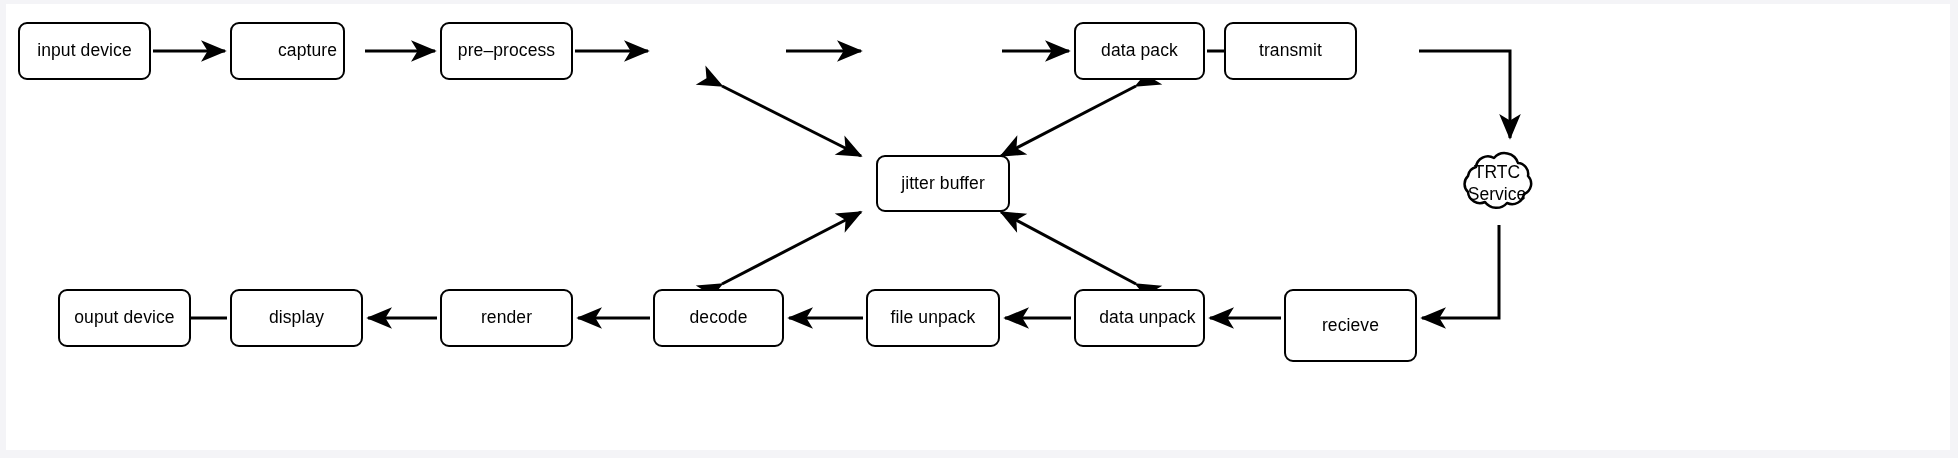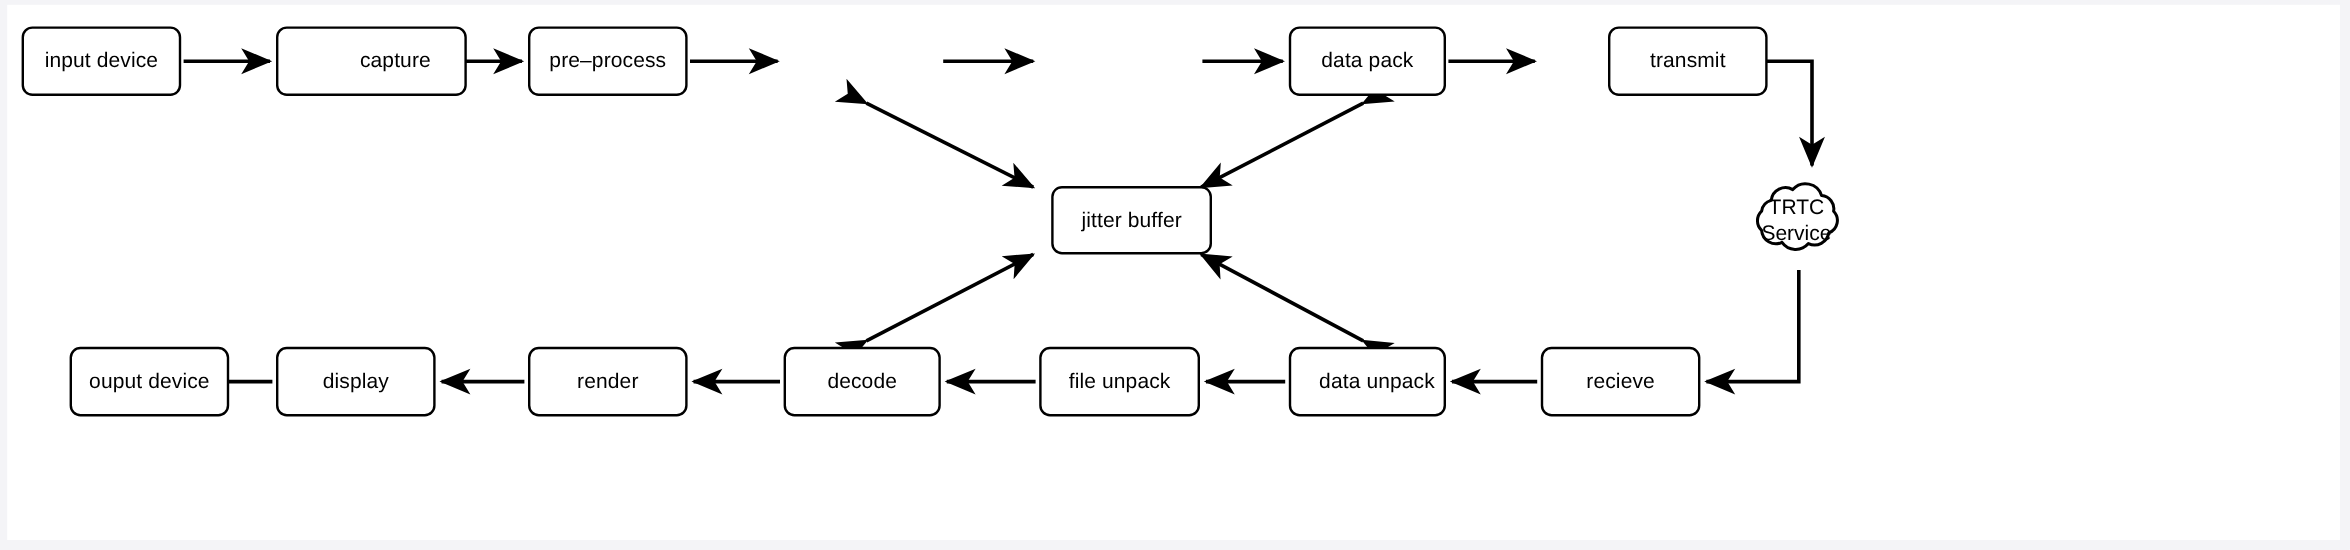--- a/index.html
+++ b/index.html
@@ -115,30 +115,30 @@
       <line x1="722" y1="86" x2="861" y2="156"></line>
       <line x1="1136" y1="86" x2="1001" y2="156"></line>
       <line x1="722" y1="284" x2="861" y2="212"></line>
       <line x1="1136" y1="284" x2="1001" y2="212"></line>
     </g>
   </svg>
 
   <div class="node" style="left:18px;top:22px;width:133px;height:58px;">
     <span class="node-label">input device</span>
   </div>
-  <div class="node" style="left:230px;top:22px;width:159px;height:58px;padding-left:40px;">
+  <div class="node" style="left:230px;top:22px;width:115px;height:58px;padding-left:40px;">
     <span class="node-label">capture</span>
   </div>
   <div class="node" style="left:440px;top:22px;width:133px;height:58px;">
     <span class="node-label">pre–process</span>
   </div>
   <div class="node" style="left:1074px;top:22px;width:131px;height:58px;">
     <span class="node-label">data pack</span>
   </div>
-  <div class="node" style="left:1340px;top:22px;width:133px;height:58px;">
+  <div class="node" style="left:1224px;top:22px;width:133px;height:58px;">
     <span class="node-label">transmit</span>
   </div>
 
   <div class="node" style="left:876px;top:155px;width:134px;height:57px;">
     <span class="node-label">jitter buffer</span>
   </div>
 
   <div class="cloud-node" style="left:1450px;top:145px;width:94px;height:78px;">
     <svg width="94" height="78" viewBox="0 0 94 78" xmlns="http://www.w3.org/2000/svg">
       <path d="M26,22
@@ -149,21 +149,21 @@
                a12,12 0 0 1 -17,9
                a14,14 0 0 1 -22,-1
                a12,12 0 0 1 -17,-10
                a11,11 0 0 1 0,-16
                a11,11 0 0 1 8,-9 Z" fill="#ffffff" stroke="#000000" stroke-width="2.5" stroke-linejoin="round"></path>
     </svg>
     <span class="cloud-label">TRTC
 Service</span>
   </div>
 
-  <div class="node" style="left:1284px;top:289px;width:133px;height:58px;">
+  <div class="node" style="left:1284px;top:289px;width:133px;height:73px;">
     <span class="node-label">recieve</span>
   </div>
   <div class="node" style="left:1074px;top:289px;width:131px;height:58px;padding-left:16px;">
     <span class="node-label">data unpack</span>
   </div>
   <div class="node" style="left:866px;top:289px;width:134px;height:58px;">
     <span class="node-label">file unpack</span>
   </div>
   <div class="node" style="left:653px;top:289px;width:131px;height:58px;">
     <span class="node-label">decode</span>

